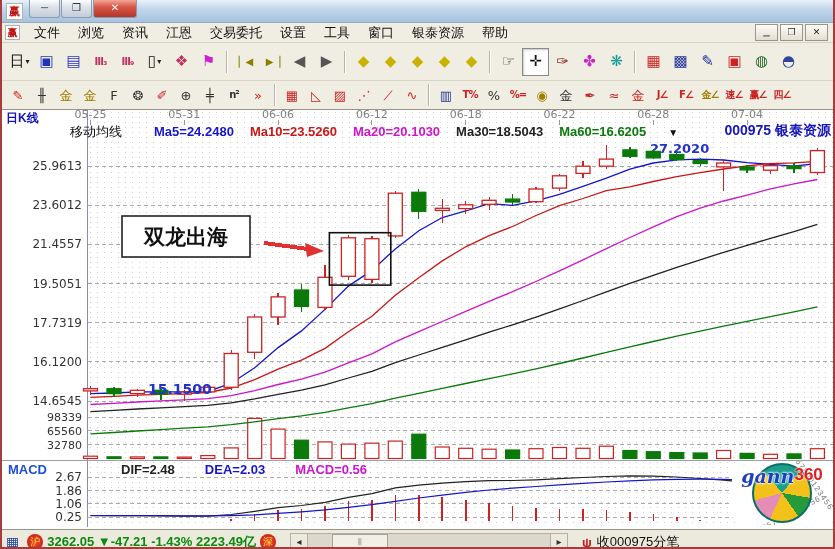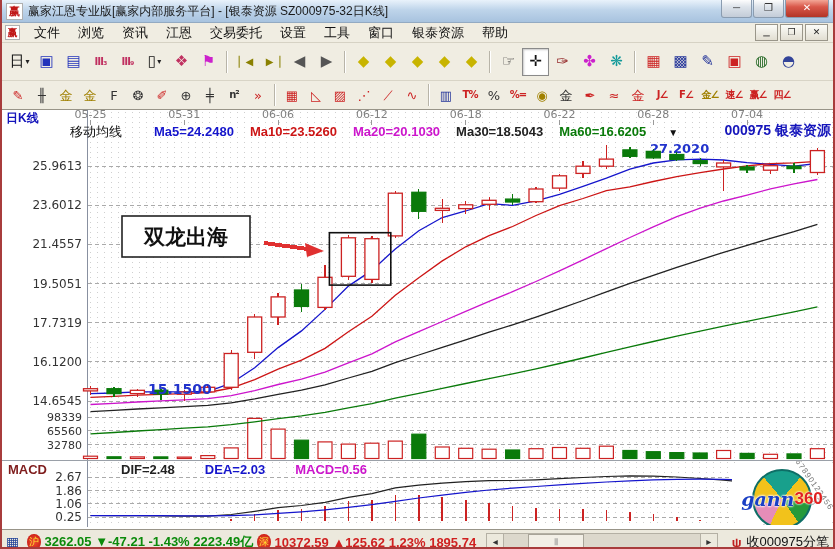--- a/index.html
+++ b/index.html
@@ -35,28 +35,28 @@
   .chartarea{position:relative;width:835px;height:419px;background:#fff;}
   .plot-bg{position:absolute;left:85px;top:0;width:748px;height:417px;background-image:radial-gradient(#cfcfcf 0.7px,transparent 0.9px);background-size:7px 5px;}
   #chart-svg{position:absolute;left:0;top:0;}
   .pane-label{position:absolute;left:4px;top:0px;font-size:12px;color:#1515bb;font-weight:bold;}
   .ma-legend{position:absolute;left:68px;top:13px;font-size:13px;color:#111;white-space:nowrap;}
   .ma-title{margin-right:32px;}
   .ma-item{margin-right:16px;font-weight:bold;}
   .dd-arrow{font-size:10px;color:#111;margin-left:6px;}
   .stock-label{position:absolute;right:6px;top:12px;font-size:14px;font-weight:bold;color:#1515bb;}
   .macd-legend{position:absolute;left:6px;top:352px;font-size:13px;white-space:nowrap;}
-  .macd-name{color:#7f1d1d;font-weight:bold;margin-right:74px;}
+  .macd-name{color:#1d4ed8;font-weight:bold;margin-right:74px;}
   .macd-item{margin-right:30px;font-weight:bold;}
   
   .logo{position:absolute;left:730px;top:351px;width:102px;height:64px;background:#fff;border-radius:10px;overflow:hidden;}
   .logo .ring{position:absolute;font-size:8px;color:#777;letter-spacing:1px;white-space:nowrap;}
   .logo .r1{right:-16px;top:8px;transform:rotate(55deg);}
   .logo .r2{left:6px;bottom:2px;transform:rotate(-28deg);}
-  .logo-circle{position:absolute;left:20px;top:8px;width:60px;height:60px;border-radius:50%;border:2px solid #0e6e66;box-sizing:border-box;background:conic-gradient(#18a08c 0 40deg,#f2c21b 40deg 100deg,#259a3a 100deg 145deg,#f2c21b 145deg 205deg,#e58db8 205deg 255deg,#f2c21b 255deg 320deg,#18a08c 320deg 360deg);display:flex;align-items:center;justify-content:center;}
+  .logo-circle{position:absolute;left:20px;top:2px;width:60px;height:60px;border-radius:50%;border:2px solid #0e6e66;box-sizing:border-box;background:conic-gradient(#18a08c 0 40deg,#f2c21b 40deg 100deg,#259a3a 100deg 145deg,#f2c21b 145deg 205deg,#e58db8 205deg 255deg,#f2c21b 255deg 320deg,#18a08c 320deg 360deg);display:flex;align-items:flex-start;justify-content:center;}
   .logo-circle .lg{font-family:"DejaVu Serif",serif;font-style:italic;font-weight:bold;color:#1a3fc4;font-size:19px;text-shadow:0 0 2px #fff,0 0 2px #fff,0 0 3px #fff;}
   .logo-circle .l3{font-weight:bold;color:#e02020;font-size:17px;text-shadow:0 0 2px #fff,0 0 2px #fff;}
   
   .statusbar{position:relative;height:24px;background:#ece9dd;border-top:1px solid #989488;display:flex;align-items:center;padding:0 4px;font-size:13px;}
   .sb-ico{color:#224499;font-size:14px;margin-right:4px;}
   .coin{display:inline-block;width:16px;height:16px;border-radius:50%;background:radial-gradient(#f05030,#c01010);color:#ffe030;font-size:10px;line-height:16px;text-align:center;margin:0 4px;}
   .sh{color:#0b8a0b;font-weight:bold;white-space:nowrap;}
   .sz{color:#d02020;font-weight:bold;white-space:nowrap;}
   .hscroll{display:flex;align-items:center;height:17px;width:276px;margin-left:10px;background:#dcd8cc;border:1px solid #b4b0a4;}
   .sarrow{width:16px;text-align:center;font-size:10px;color:#333;background:#ece9dd;border-right:1px solid #b4b0a4;height:100%;line-height:16px;}
@@ -67,21 +67,20 @@
   .ant{color:#c02020;font-weight:bold;margin:0 5px 0 14px;}
   .recv{color:#111;white-space:nowrap;}
 </style>
 </head>
 <body>
 
 <div class="win">
 
   <div class="titlebar">
     <span class="app-ico">赢</span>
-    <span class="title">赢家江恩专业版[赢家内部服务平台] - [银泰资源  SZ000975-32日K线]</span>
     <span class="wctl">
       <span class="wbtn">─</span>
       <span class="wbtn">❐</span>
       <span class="wbtn close">✕</span>
     </span>
   </div>
 
   <div class="menubar">
     <span class="app-ico">赢</span>
     <span class="menu-items">
@@ -493,21 +492,20 @@
           <span class="l3">360</span>
       </div>
     </div>
   </div>
 
   <div class="statusbar">
     <span class="sb-ico">▦</span>
     <span class="coin">沪</span>
     <span class="sh">3262.05 ▼-47.21 -1.43% 2223.49亿</span>
     <span class="coin">深</span>
-    <span class="sz">10372.59 ▲125.62 1.23% 1895.74</span>
     <div class="hscroll">
       <span class="sarrow">◂</span>
       <div class="strack">
           <div class="sthumb"></div>
         </div>
       <span class="sarrow">▸</span>
     </div>
     <span class="ant">ψ</span>
     <span class="recv">收000975分笔</span>
   </div>

